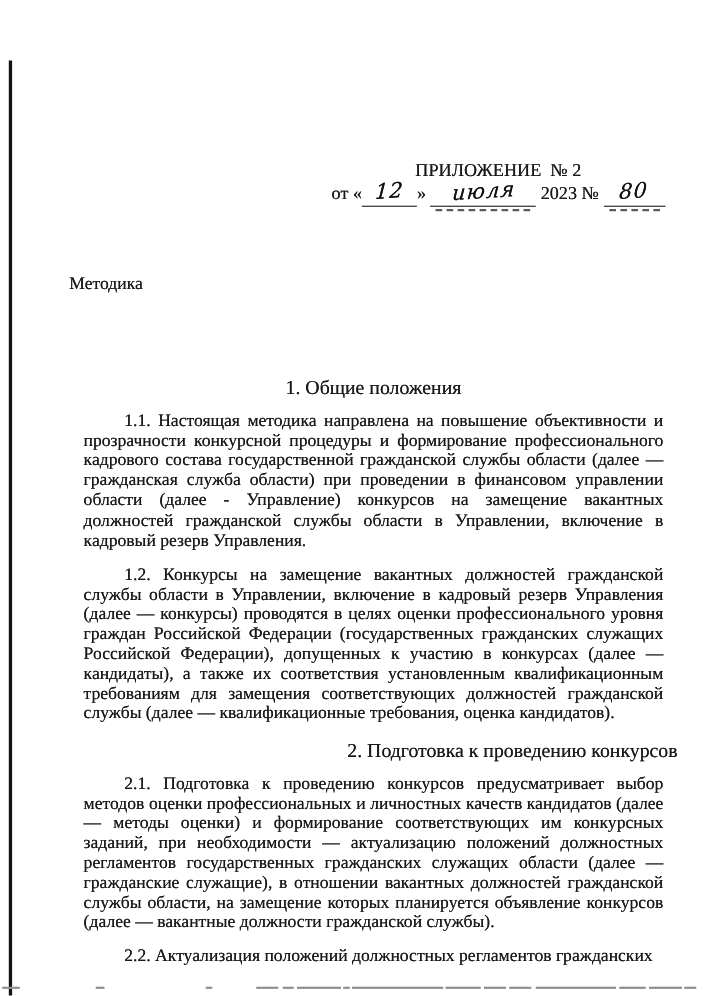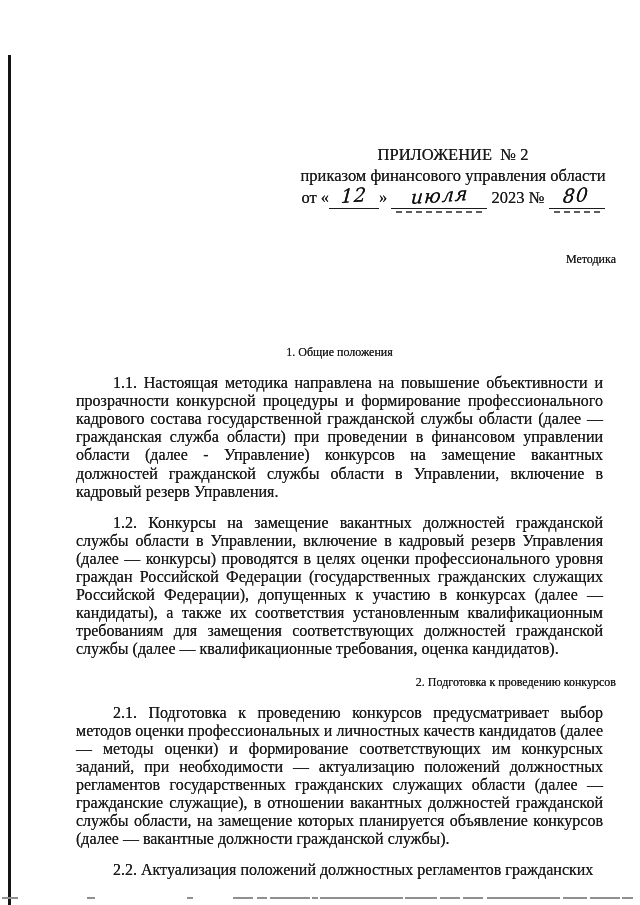--- a/index.html
+++ b/index.html
@@ -32,42 +32,41 @@
   }
   .hw{
     font-family:"DejaVu Serif",serif;font-style:italic;font-size:19px;line-height:14px;
     display:inline-block;transform:rotate(-4deg) skewX(-8deg);letter-spacing:1px;
     position:relative;top:-1px;color:#111;
   }
 
   
   .doc-title{
     position:absolute;top:250px;left:63px;width:553px;
-    font-size:12px;line-height:18.3px;text-align:right;
+    font-size:16px;line-height:18.3px;text-align:left;
   }
 
   
   .bodytext{
     position:absolute;top:343px;left:63px;width:553px;
     font-size:16px;line-height:18.1px;text-align:justify;
   }
-  .sec-heading{margin:0 0 10px 0;font-weight:normal;font-size:12px;text-align:center;}
+  .sec-heading{margin:0 0 10px 0;font-weight:normal;font-size:18px;text-align:center;}
   .sec-heading.second{margin-top:14px;text-align:right;}
   .bodytext p{margin:13px;text-indent:37px;}
 </style>
 </head>
 <body>
 
 <div class="page">
 
   <div class="edge-line"></div>
 
   <div class="approval ink">
     <div>ПРИЛОЖЕНИЕ&nbsp; № 2</div>
-    <div>приказом финансового управления области</div>
     <div class="dateline"><span>от «</span><span class="u u-day"><span class="hw">12</span></span><span>»</span><span>&nbsp;</span><span class="u u-month u-dashed"><span class="hw">июля</span></span><span>&nbsp;</span><span>2023</span><span>&nbsp;</span><span>№</span><span>&nbsp;</span><span class="u u-num u-dashed"><span class="hw">80</span></span></div>
   </div>
 
   <div class="doc-title ink">
     <div>Методика</div>
   </div>
 
   <div class="bodytext ink">
     <h2 class="sec-heading">1. Общие положения</h2>
     <p>1.1. Настоящая методика направлена на повышение объективности и прозрачности конкурсной процедуры и формирование профессионального кадрового состава государственной гражданской службы области (далее — гражданская служба области) при проведении в финансовом управлении области (далее - Управление) конкурсов на замещение вакантных должностей гражданской службы области в Управлении, включение в кадровый резерв Управления.</p>

